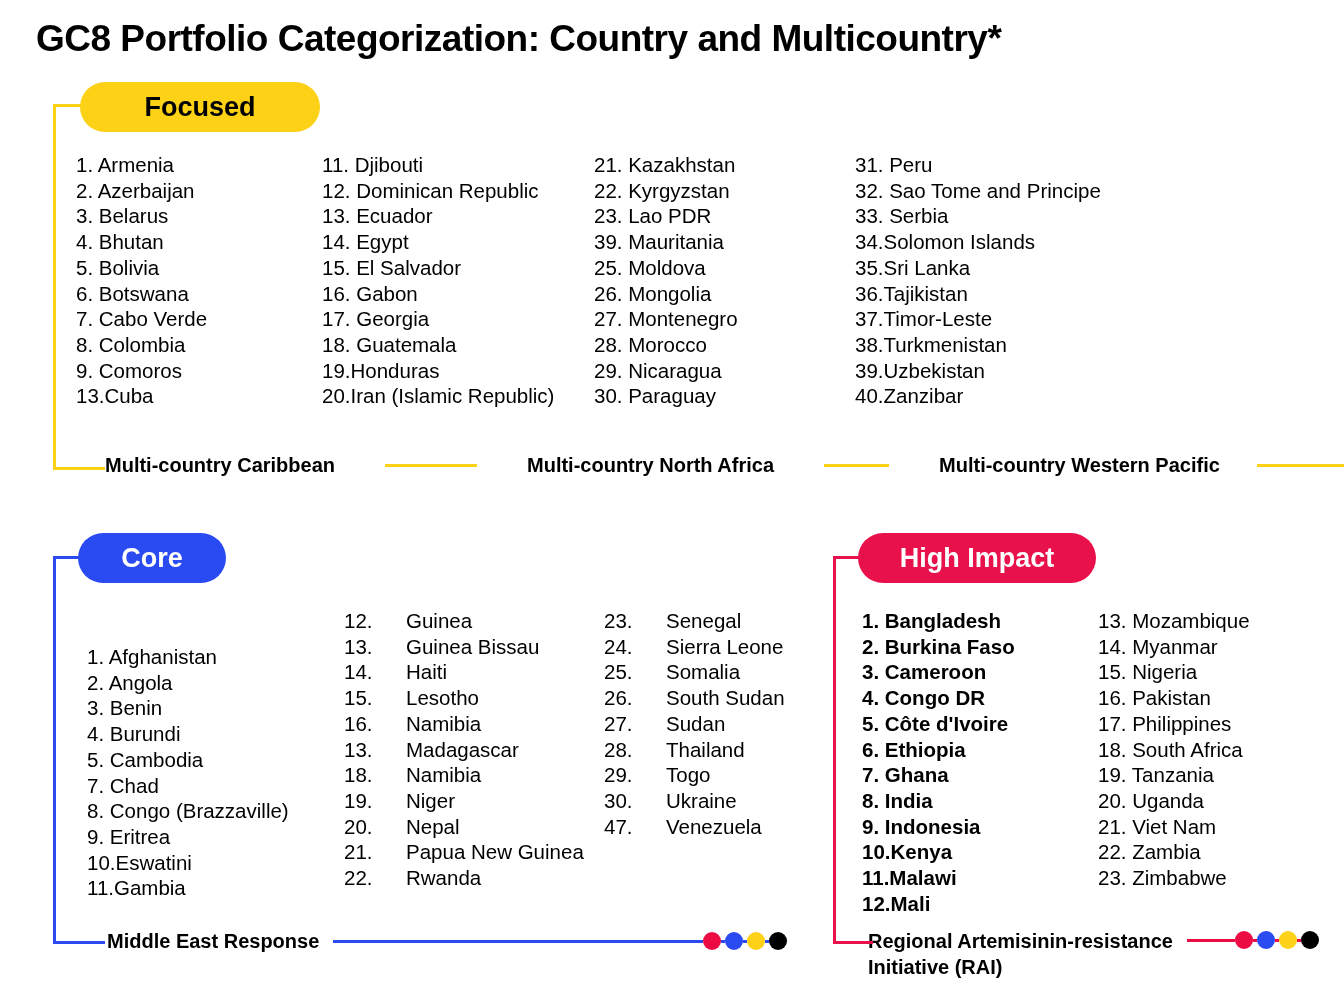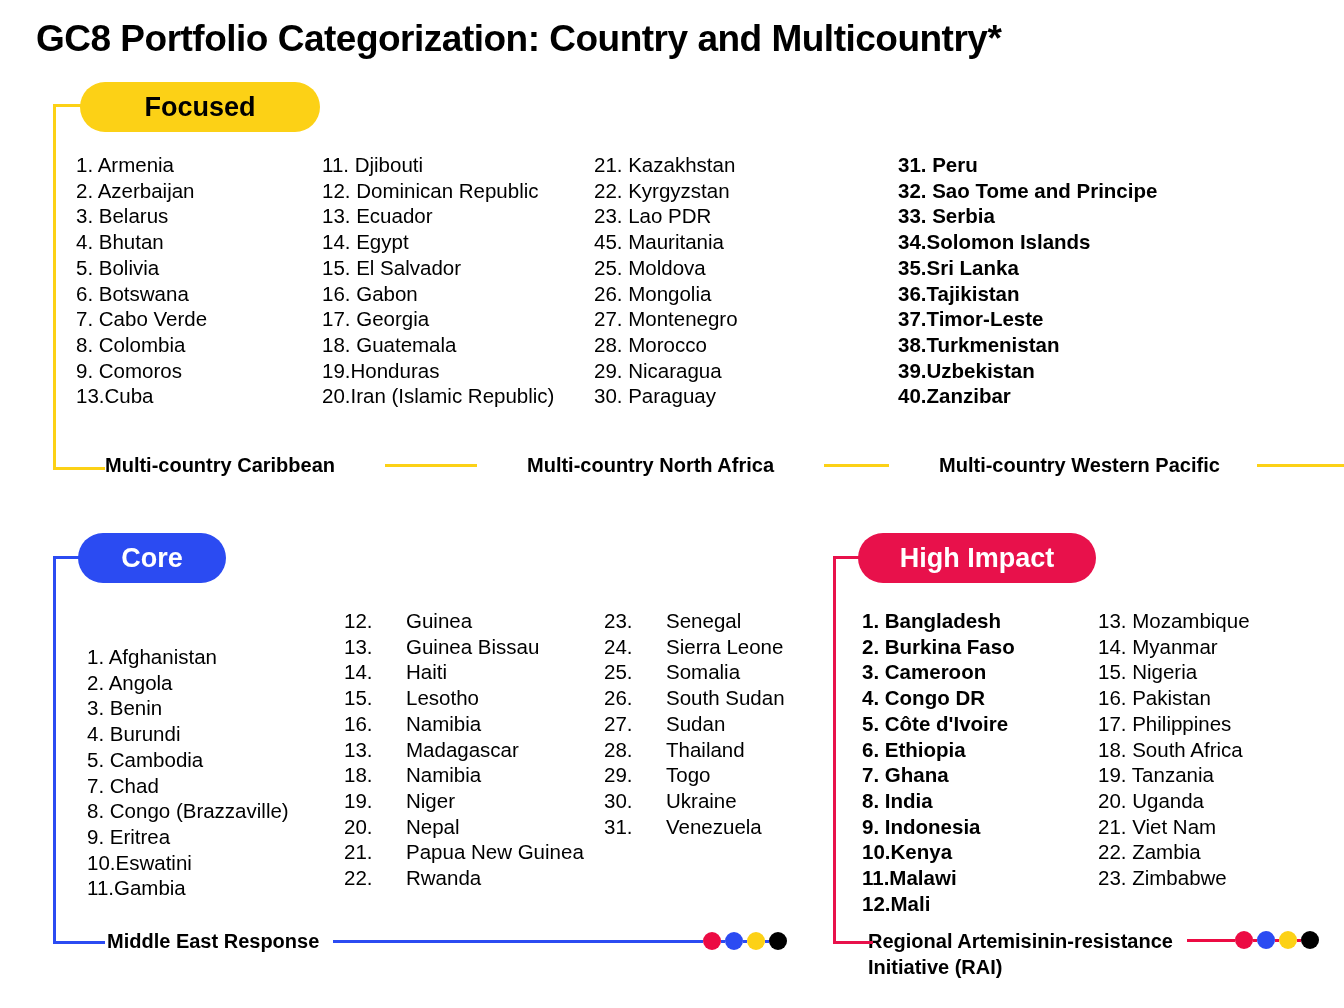--- a/index.html
+++ b/index.html
@@ -137,30 +137,30 @@
     <span class="row">17. Georgia</span>
     <span class="row">18. Guatemala</span>
     <span class="row">19.Honduras</span>
     <span class="row">20.Iran (Islamic Republic)</span>
   </div>
 
   <div class="listcol" style="left:594px; top:152px;">
     <span class="row">21. Kazakhstan</span>
     <span class="row">22. Kyrgyzstan</span>
     <span class="row">23. Lao PDR</span>
-    <span class="row">45. Mauritania</span>
+    <span class="row">39. Mauritania</span>
     <span class="row">25. Moldova</span>
     <span class="row">26. Mongolia</span>
     <span class="row">27. Montenegro</span>
     <span class="row">28. Morocco</span>
     <span class="row">29. Nicaragua</span>
     <span class="row">30. Paraguay</span>
   </div>
 
-  <div class="listcol" style="left:898px; top:152px;font-weight:bold;">
+  <div class="listcol" style="left:855px; top:152px;">
     <span class="row">31. Peru</span>
     <span class="row">32. Sao Tome and Principe</span>
     <span class="row">33. Serbia</span>
     <span class="row">34.Solomon Islands</span>
     <span class="row">35.Sri Lanka</span>
     <span class="row">36.Tajikistan</span>
     <span class="row">37.Timor-Leste</span>
     <span class="row">38.Turkmenistan</span>
     <span class="row">39.Uzbekistan</span>
     <span class="row">40.Zanzibar</span>
@@ -223,21 +223,21 @@
 
   <div class="listcol tabstyle" style="left:604px; top:608px;">
     <span class="row"><span class="num">23.</span><span>Senegal</span></span>
     <span class="row"><span class="num">24.</span><span>Sierra Leone</span></span>
     <span class="row"><span class="num">25.</span><span>Somalia</span></span>
     <span class="row"><span class="num">26.</span><span>South Sudan</span></span>
     <span class="row"><span class="num">27.</span><span>Sudan</span></span>
     <span class="row"><span class="num">28.</span><span>Thailand</span></span>
     <span class="row"><span class="num">29.</span><span>Togo</span></span>
     <span class="row"><span class="num">30.</span><span>Ukraine</span></span>
-    <span class="row"><span class="num">31.</span><span>Venezuela</span></span>
+    <span class="row"><span class="num">47.</span><span>Venezuela</span></span>
   </div>
 
   <div class="footer-row" style="left:107px; top:928px;">
     <span class="foot-label">Middle East Response</span>
     <span class="conn" style="width:370px; background:#2B4BF2; margin-left:14px;"></span>
     <span class="dotstrip">
       <span class="dot dot-red"></span>
       <span class="gap" style="background:#2B4BF2;"></span>
       <span class="dot dot-blue"></span>
       <span class="gap" style="background:#2B4BF2;"></span>

